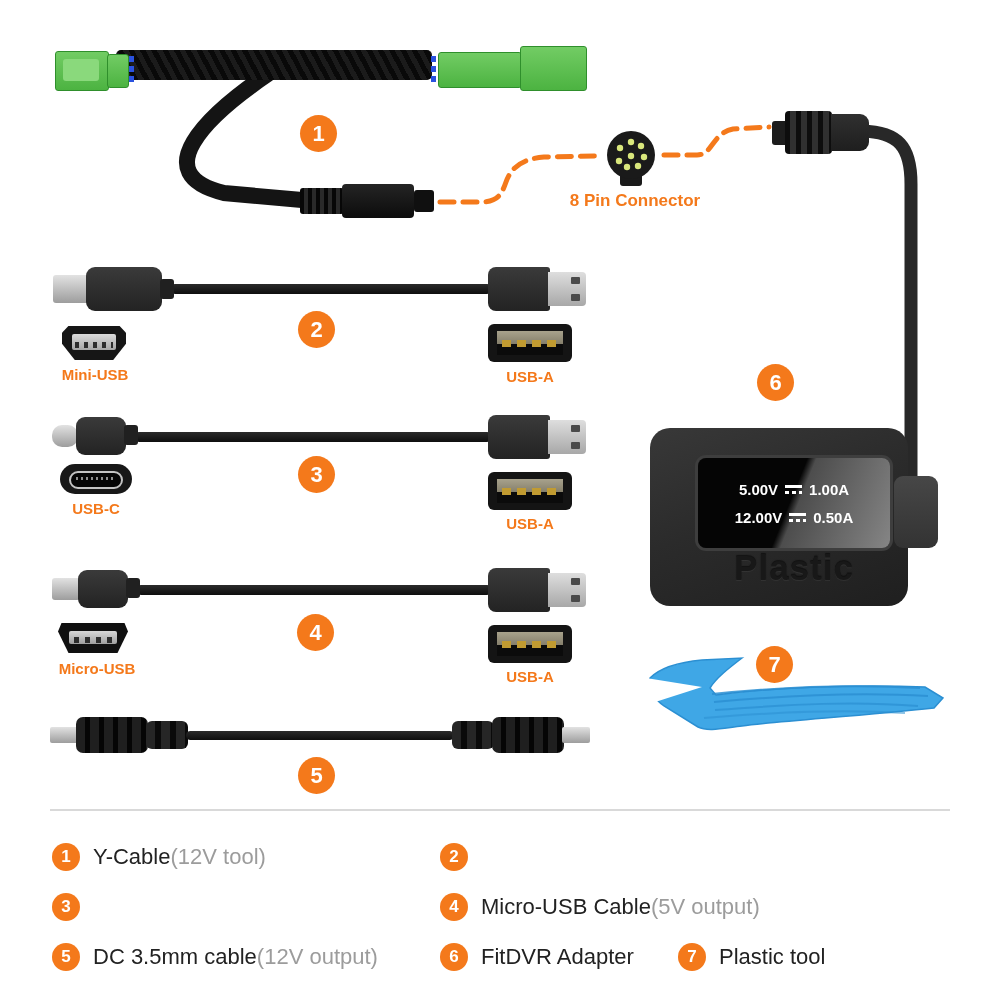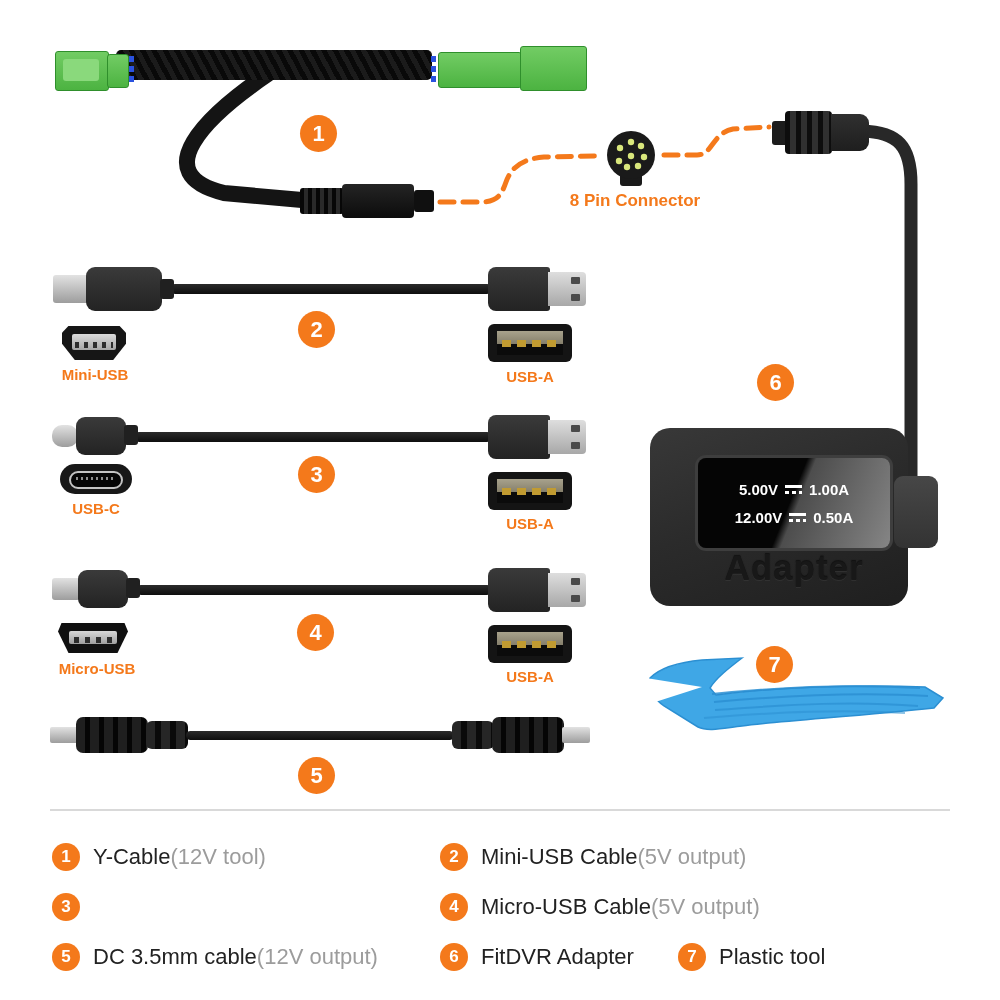--- a/index.html
+++ b/index.html
@@ -255,35 +255,34 @@
         <span>5.00V</span>
         <span class="dc"></span>
         <span>1.00A</span>
       </div>
       <div class="disp-row">
         <span>12.00V</span>
         <span class="dc"></span>
         <span>0.50A</span>
       </div>
     </div>
-    <div class="adp-brand">Adapter</div>
+    <div class="adp-brand">Plastic</div>
   </div>
   <div class="badge lg" style="left:757px;top:364px;">6</div>
 
   <div class="badge lg" style="left:756px;top:646px;">7</div>
 
   <div class="divider"></div>
 
   <div class="lg-item" style="left:52px;top:843px;">
     <span class="badge sm">1</span>
     <span><span class="lg-name">Y-Cable</span><span class="lg-note">(12V tool)</span></span>
   </div>
   <div class="lg-item" style="left:440px;top:843px;">
     <span class="badge sm">2</span>
-    <span><span class="lg-name">Mini-USB Cable</span><span class="lg-note">(5V output)</span></span>
   </div>
   <div class="lg-item" style="left:52px;top:893px;">
     <span class="badge sm">3</span>
   </div>
   <div class="lg-item" style="left:440px;top:893px;">
     <span class="badge sm">4</span>
     <span><span class="lg-name">Micro-USB Cable</span><span class="lg-note">(5V output)</span></span>
   </div>
   <div class="lg-item" style="left:52px;top:943px;">
     <span class="badge sm">5</span>

